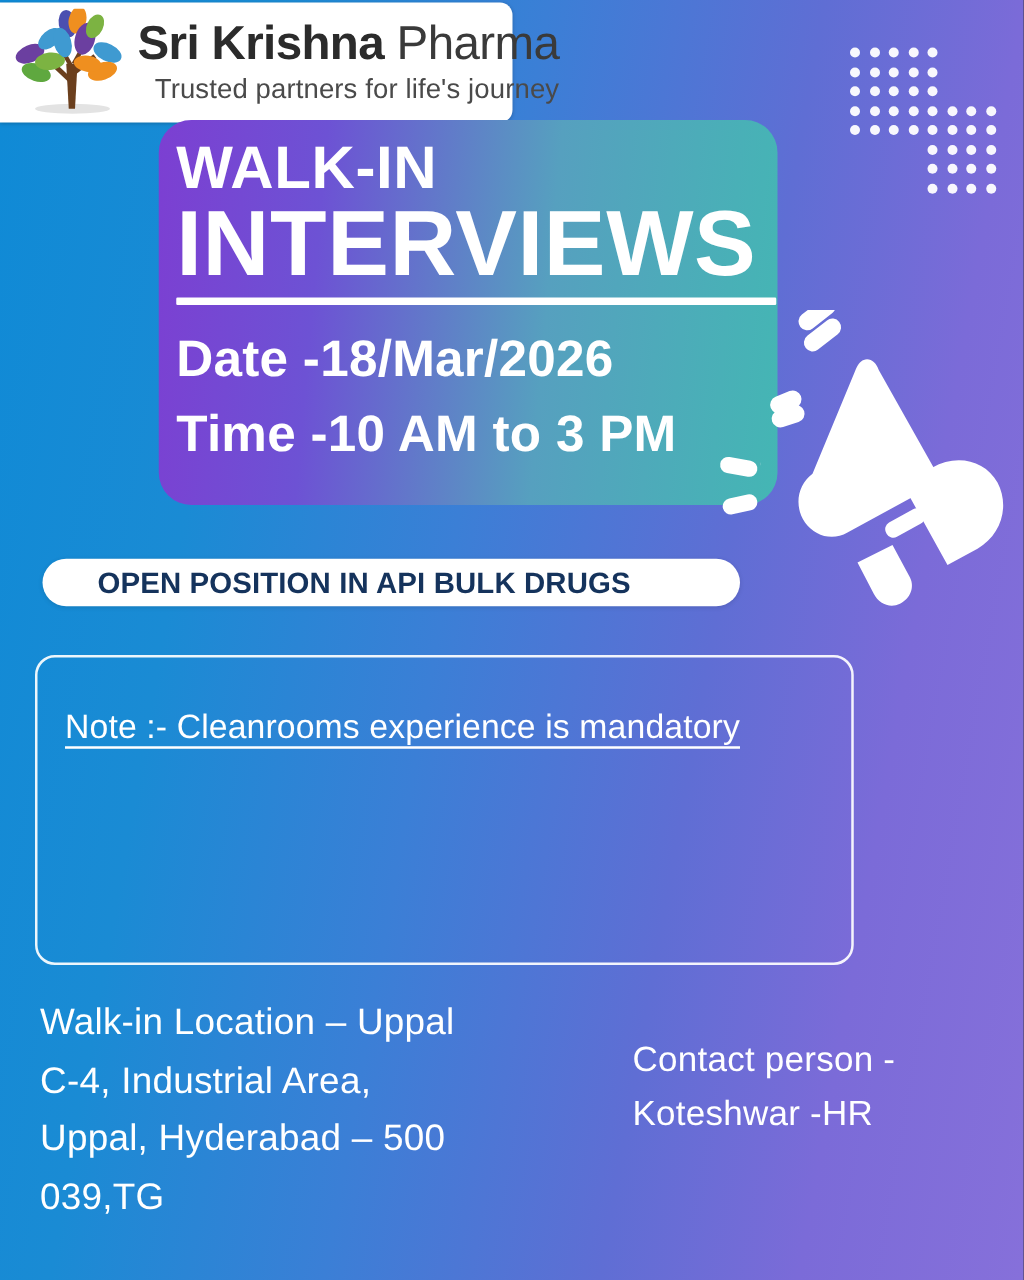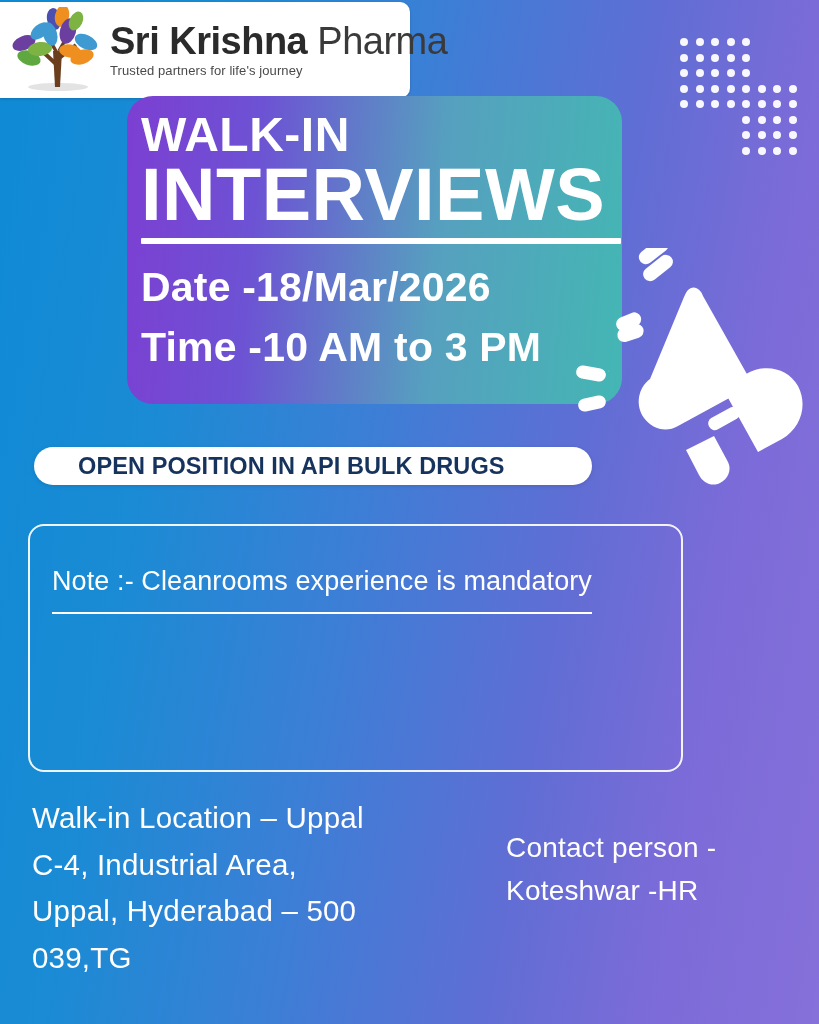--- a/index.html
+++ b/index.html
@@ -39,22 +39,23 @@
   .logo-title {
     font-size: 38px;
     letter-spacing: -0.5px;
     color: #2b2b2b;
     white-space: nowrap;
     line-height: 1.04;
   }
   .logo-title .b { font-weight: 700; }
   .logo-title .l { font-weight: 400; color: #3a3a3a; }
   .logo-tag {
-    font-size: 13px;
+    font-size: 22px;
     color: #4a4a4a;
+    text-align: right;
     letter-spacing: .1px;
     margin-top: 2px;
     white-space: nowrap;
   }
 
   
   .dot-grid {
     position: absolute;
     left: 680px; top: 38px;
     width: 120px; height: 124px;
@@ -158,21 +159,21 @@
     left: 10px; top: -2px;
     font-size: 26px;
   }
   .note {
     color: #fff;
     font-size: 27px;
     margin-top: 22px;
     letter-spacing: .1px;
     display: inline-block;
     border-bottom: 2px solid #fff;
-    padding-bottom: 15px;
+    padding-bottom: 0;
   }
 
   
   .address {
     position: absolute;
     left: 32px; top: 795px;
     width: 430px;
     color: #fff;
     font-size: 29.5px;
     line-height: 1.58;

